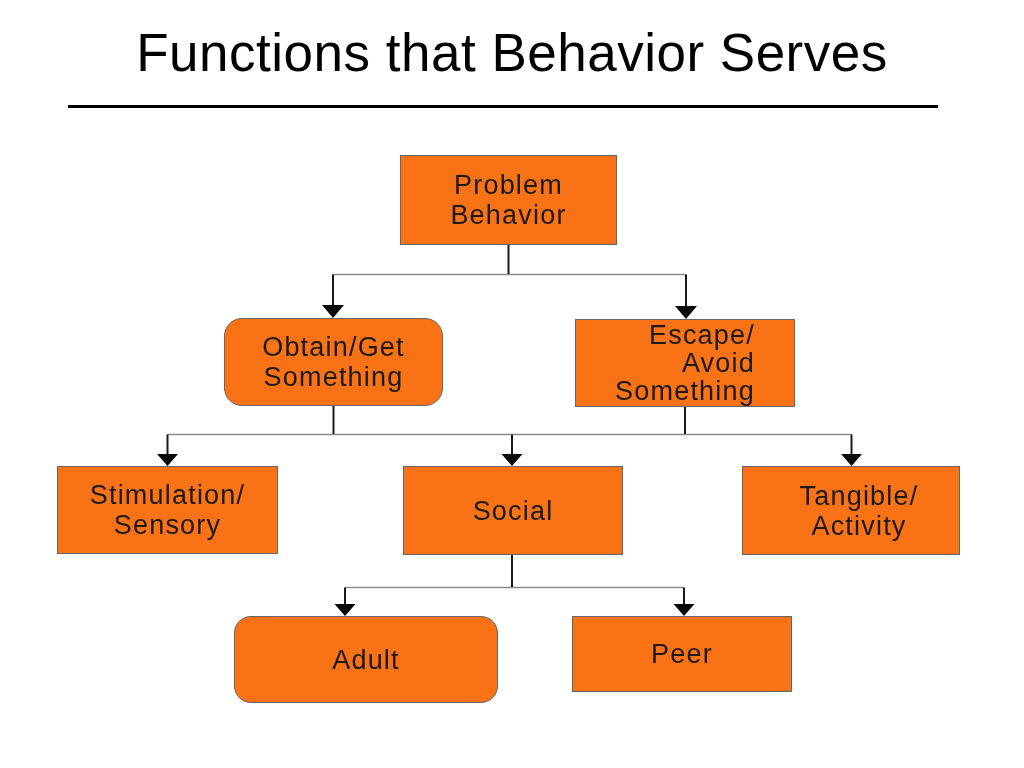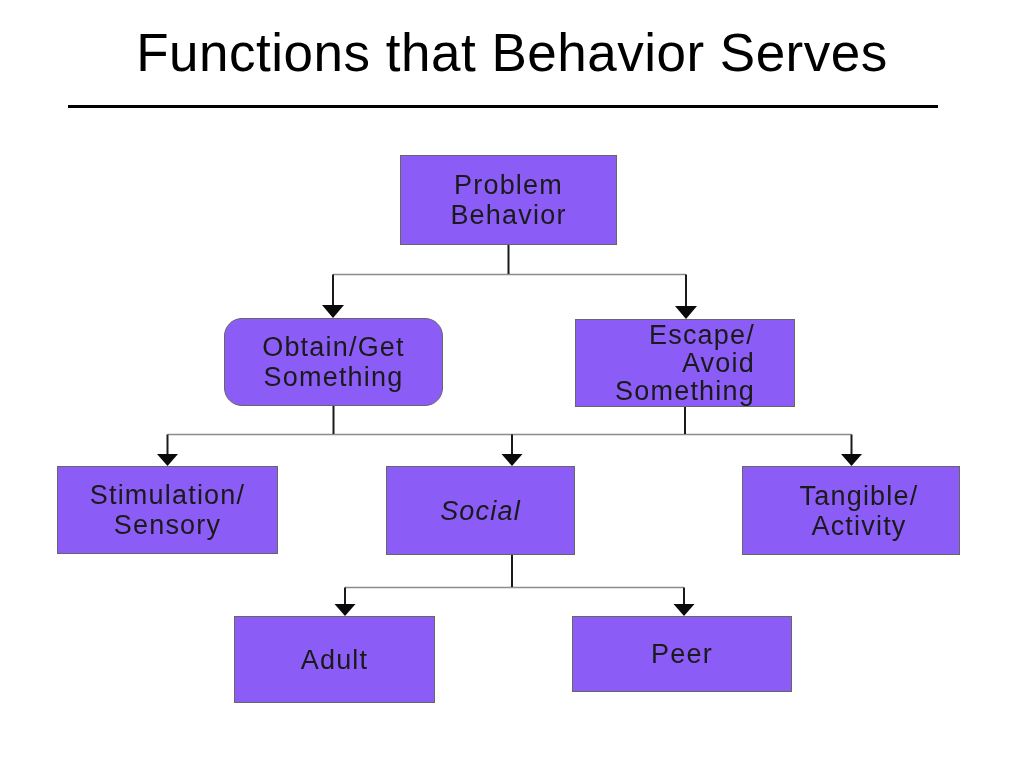--- a/index.html
+++ b/index.html
@@ -39,41 +39,41 @@
     position: absolute;
     left: 0;
     top: 0;
     width: 1024px;
     height: 768px;
     pointer-events: none;
   }
   .node {
     position: absolute;
     box-sizing: border-box;
-    background: #8b5cf6;
+    background: #f97316;
     border: 1px solid #666666;
     display: flex;
     align-items: center;
     justify-content: center;
     text-align: center;
     color: #1a1a1a;
     font-size: 27px;
     line-height: 30px;
     letter-spacing: 1.2px;
     white-space: pre-line;
   }
   .node.tight { line-height: 28px; }
 
   .n-problem   { left: 400px; top: 155px; width: 217px; height: 90px; }
   .n-obtain    { left: 224px; top: 318px; width: 219px; height: 88px; border-radius: 18px; }
   .n-escape    { left: 575px; top: 319px; width: 220px; height: 88px; text-align: right; }
   .n-stim      { left:  57px; top: 466px; width: 221px; height: 88px; }
-  .n-social    { left: 386px; top: 466px; width: 189px; height: 89px; font-style: italic; }
+  .n-social    { left: 403px; top: 466px; width: 220px; height: 89px; }
   .n-tangible  { left: 742px; top: 466px; width: 218px; height: 89px; padding-left: 16px; }
-  .n-adult     { left: 234px; top: 616px; width: 201px; height: 87px; }
+  .n-adult     { left: 234px; top: 616px; width: 264px; height: 87px; border-radius: 17px; }
   .n-peer      { left: 572px; top: 616px; width: 220px; height: 76px; }
 </style>
 </head>
 <body>
 
 <div class="slide">
 
   <div class="slide-title">Functions that Behavior Serves</div>
 
   <div class="title-rule"></div>

